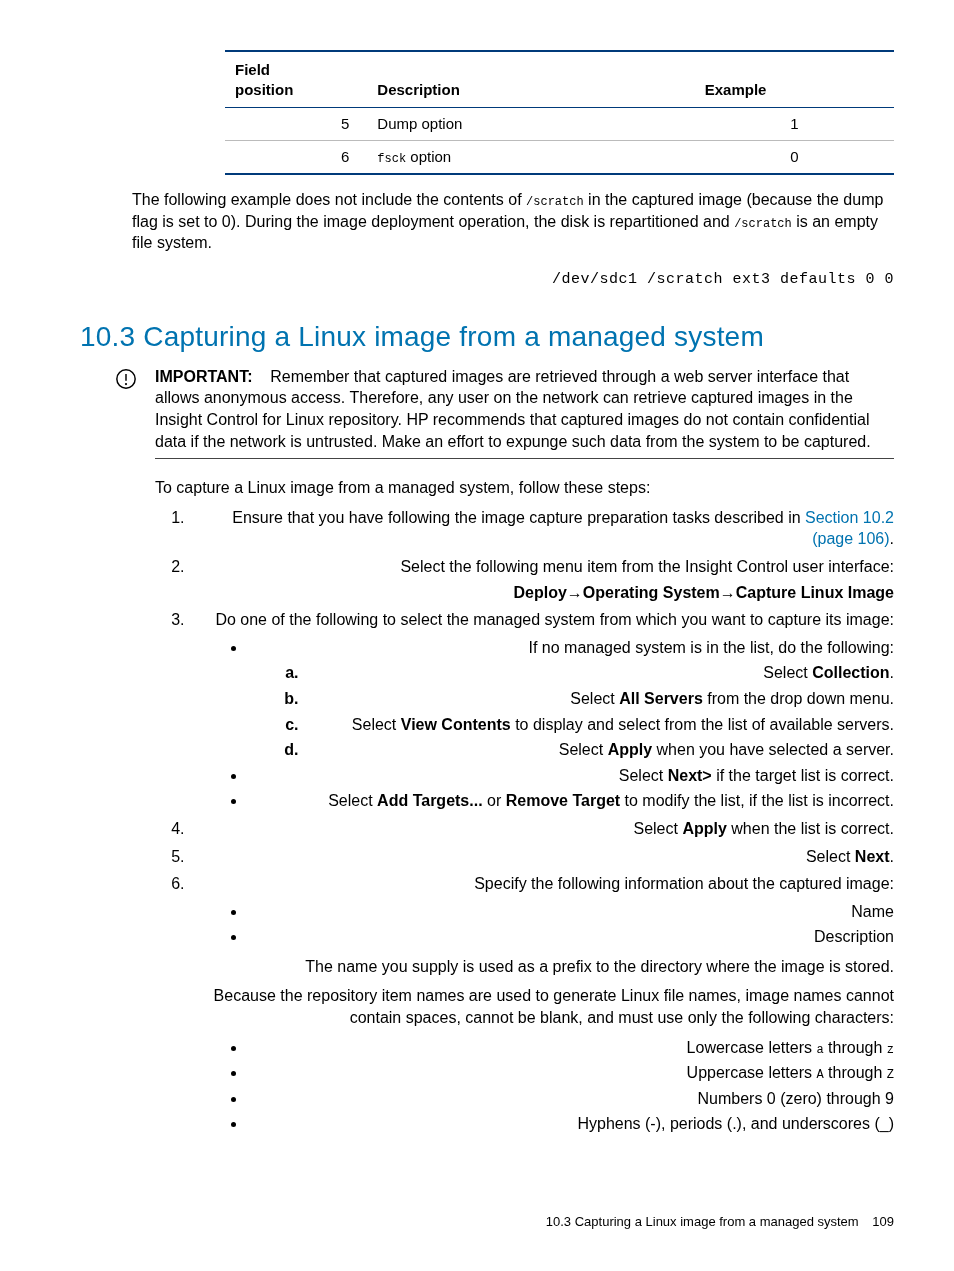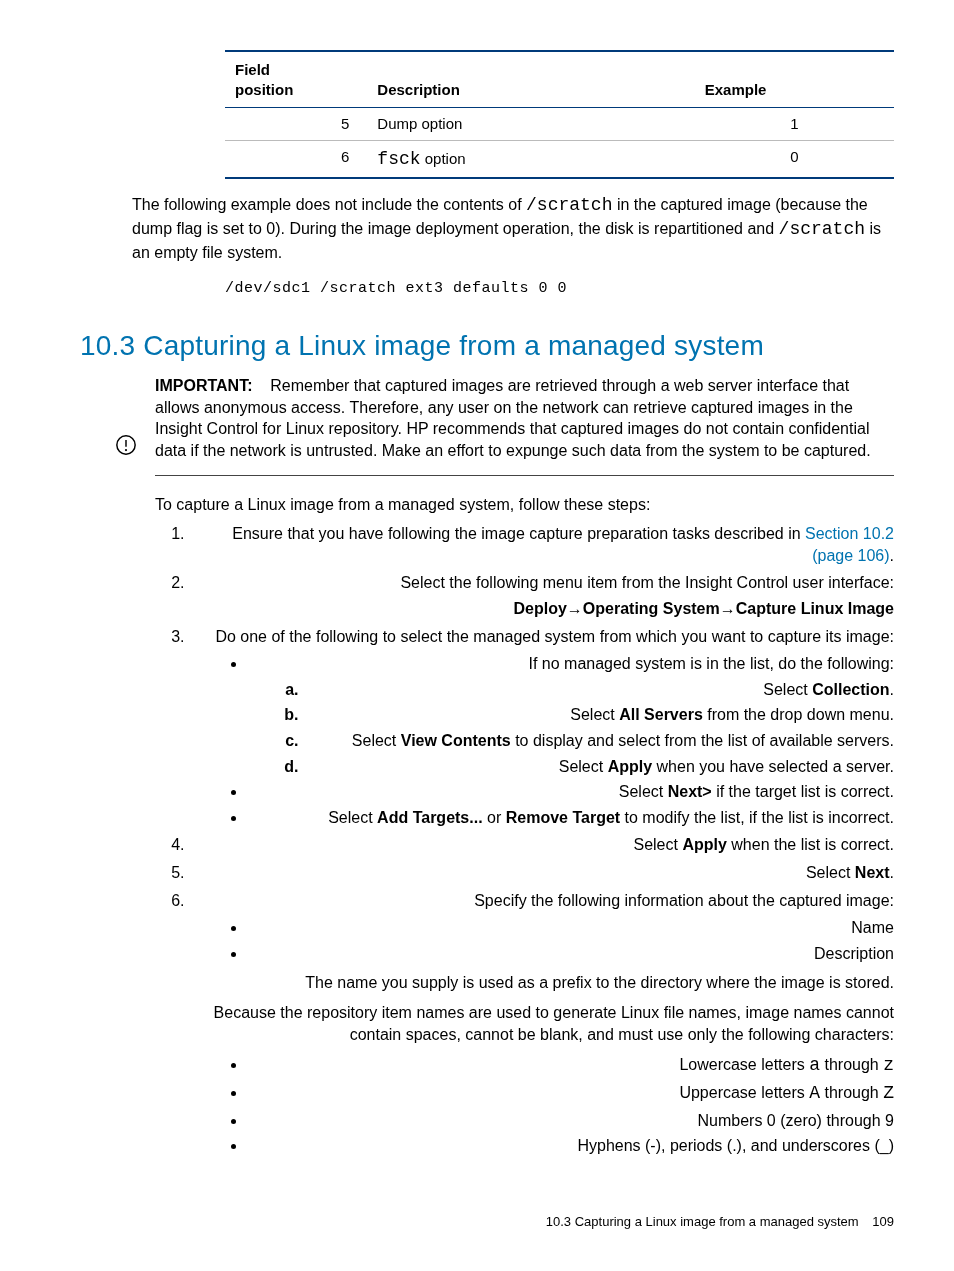--- a/index.html
+++ b/index.html
@@ -38,32 +38,32 @@
   table.fields th.c1 { width: 80px; }
   table.fields th.c2 { width: 210px; }
   table.fields td {
     padding: 6px 10px;
     border-bottom: 1px solid #bbb;
     vertical-align: top;
   }
   table.fields tbody tr:last-child td { border-bottom: 2px solid #003a7a; }
   table.fields td.c1 { text-align: right; padding-right: 18px;}
   table.fields td.c3 { text-align: center; width:120px;}
-  .mono { font-family: "Courier New", monospace; font-size: 18px; }
+  .mono { font-family: "Courier New", monospace; font-size: 12px; }
   .para { margin-left: 72px; margin-top: 14px; }
-  .code-line { margin-left: 165px; font-family: "Courier New", monospace; font-size: 15px; margin-top: 6px; letter-spacing: 0.5px;}
+  .code-line { margin-left: 165px; font-family: "Courier New", monospace; font-size: 15px; margin-top: 6px; letter-spacing: 0.5px; text-align: right;}
   h2.section {
     color: #0073b0;
     font-weight: 400;
     font-size: 28px;
     margin: 28px 0 10px 20px;
     letter-spacing: 0.2px;
   }
   
-  .important-row { display:flex; align-items:flex-end; margin: 6px 0 13px 55px; }
+  .important-row { display:flex; align-items:flex-start; margin: 6px 0 6px 55px; }
   .important-icon {
     flex: 0 0 30px;
     margin-top: 2px;
   }
   .important-icon svg { width:22px; height:22px; }
   .important-body { flex: 1 1 auto; padding-left: 10px; }
   .important-body .lbl { font-weight: 700; }
   .hr-dark { border:0; border-top:1px solid #444; margin: 6px 0 18px 95px; }
   .steps-intro { margin-left: 95px; margin-bottom: 8px; }
   ol.steps {

